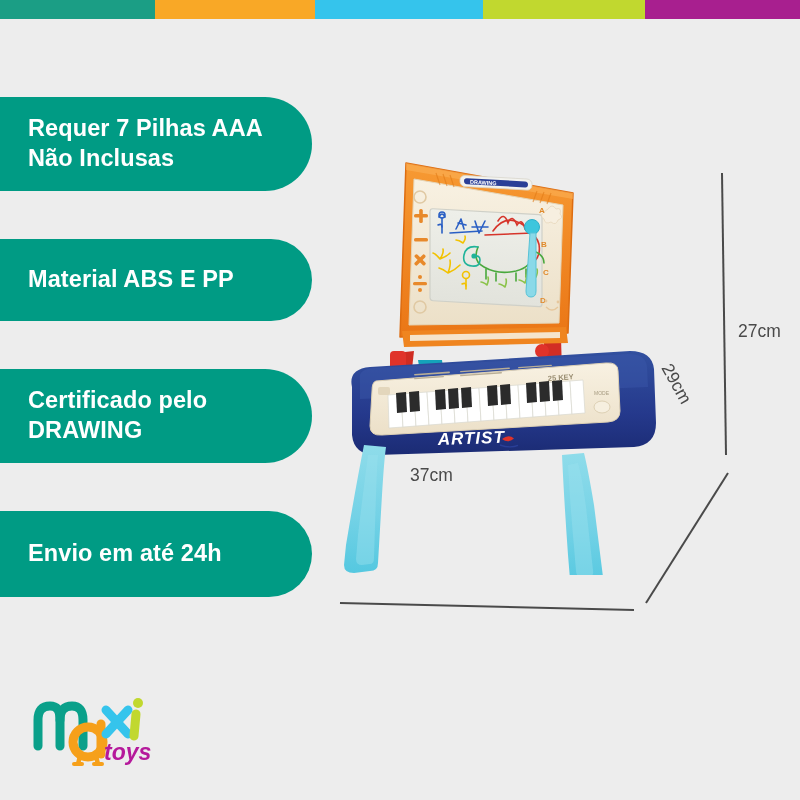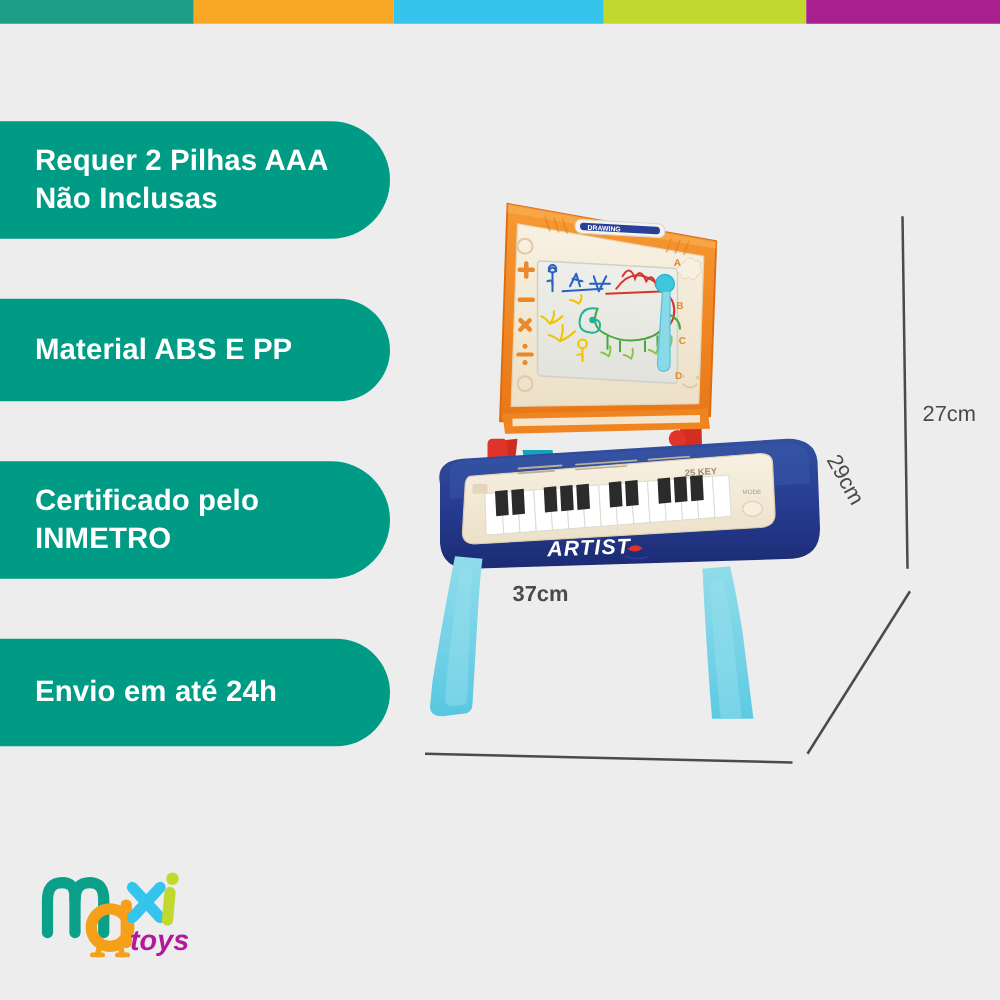--- a/index.html
+++ b/index.html
@@ -64,48 +64,48 @@
     pointer-events:none;
   }
   .dim-label {
     position:absolute;
     color:#4a4a4a;
     font-size:17.5px;
     font-family:"Liberation Sans", sans-serif;
     white-space:nowrap;
   }
   #dim-h-label { left:408px; top:132px;margin-top:34px; }
-  #dim-w-label { left:80px;  top:310px;font-weight:bold; }
+  #dim-w-label { left:80px;  top:310px; }
   #dim-d-label {
     left:345px; top:205px;
     transform:rotate(61deg);
     transform-origin:left top;
   }
 </style>
 </head>
 <body style="background: rgb(237, 237, 237);">
 
 <div id="color-bar">
     <div style="background: rgb(27, 158, 133); width: 155px;"></div>
     <div style="background: rgb(249, 168, 38); width: 160px;"></div>
     <div style="background: rgb(53, 196, 236); width: 168px;"></div>
     <div style="background: rgb(193, 216, 47); width: 162px;"></div>
     <div style="background: rgb(168, 31, 143); width: 155px;"></div>
   </div>
 
 <div class="pill" id="pill-0" style="background: rgb(0, 155, 132);">
-  <span class="pill-text" style="color: rgb(255, 255, 255);">Requer 2 Pilhas AAA
+  <span class="pill-text" style="color: rgb(255, 255, 255);">Requer 7 Pilhas AAA
 Não Inclusas</span>
 </div>
 <div class="pill" id="pill-1" style="background: rgb(0, 155, 132);">
   <span class="pill-text" style="color: rgb(255, 255, 255);">Material ABS E PP</span>
 </div>
 <div class="pill" id="pill-2" style="background: rgb(0, 155, 132);">
   <span class="pill-text" style="color: rgb(255, 255, 255);">Certificado pelo
-INMETRO</span>
+DRAWING</span>
 </div>
 <div class="pill" id="pill-3" style="background: rgb(0, 155, 132);">
   <span class="pill-text" style="color: rgb(255, 255, 255);">Envio em até 24h</span>
 </div>
 
 <div id="product">
 <svg width="400" height="420" viewBox="0 0 400 420" xmlns="http://www.w3.org/2000/svg">
   <defs>
     <linearGradient id="legGrad" x1="0" y1="0" x2="0" y2="1">
       <stop offset="0%" stop-color="#8fdcea"></stop>

